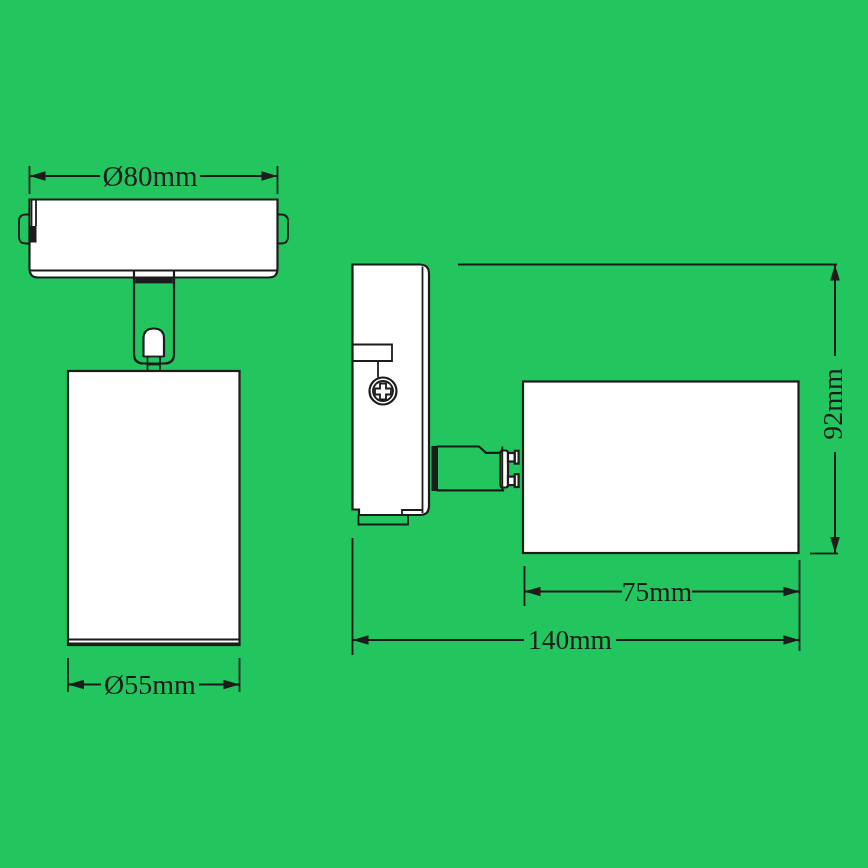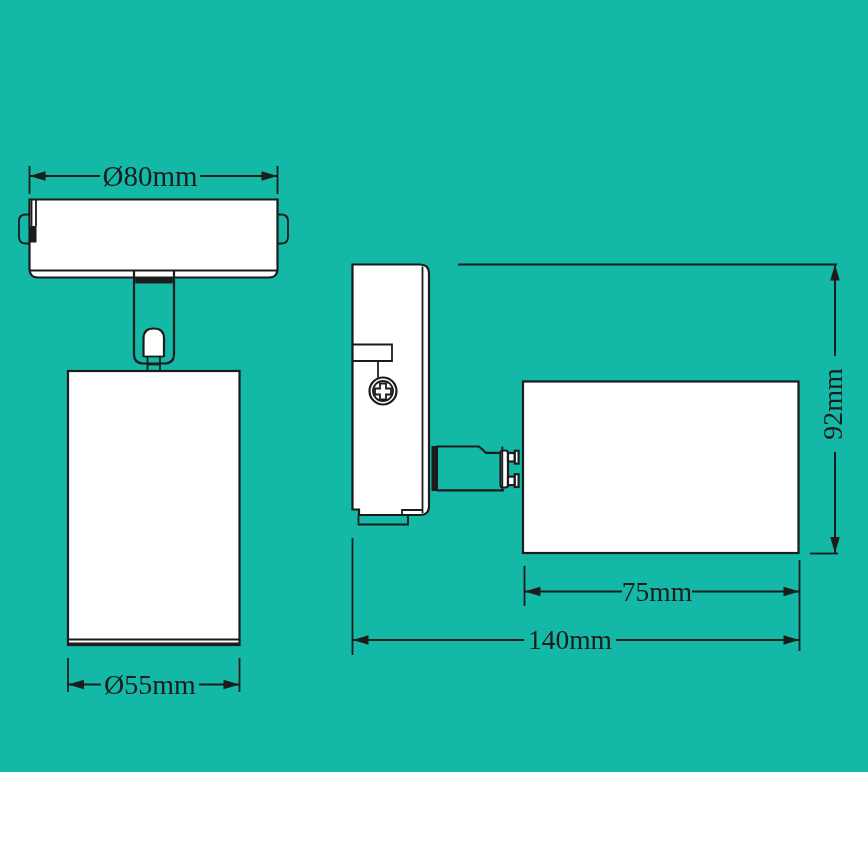--- a/index.html
+++ b/index.html
@@ -1,16 +1,16 @@
 <!DOCTYPE html>
 <html><head>
 <meta charset="utf-8">
 <style>
   html,body{margin:0;padding:0;background:#ffffff;}
-  .canvas{width:868px;height:772px;background:#14b8a6;position:relative;overflow:hidden;}
+  .canvas{width:868px;height:868px;background:#22c55e;position:relative;overflow:hidden;}
   svg{display:block;}
   .stroke{fill:none;stroke:#1c1c1c;stroke-width:2.2;stroke-linecap:square;}
   .stroke-thin{fill:none;stroke:#1c1c1c;stroke-width:1.8;stroke-linecap:butt;}
   .stroke-fill{fill:#ffffff;stroke:#1c1c1c;stroke-width:2.2;}
   .dimline{fill:none;stroke:#1c1c1c;stroke-width:2;stroke-linecap:butt;}
   .arrow{fill:#1c1c1c;stroke:none;}
   .solid{fill:#1c1c1c;stroke:none;}
   text{font-family:"Liberation Serif","DejaVu Serif",serif;fill:#1c1c1c;}
   .dim-lg{font-size:29px;}
   .dim-md{font-size:28px;}

